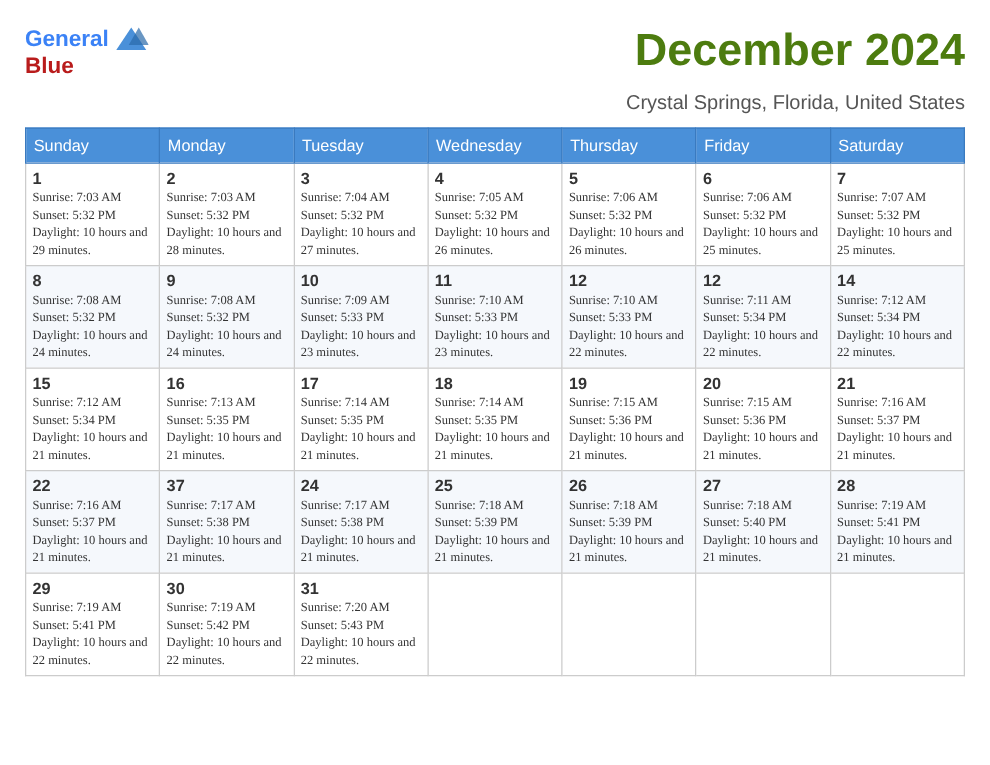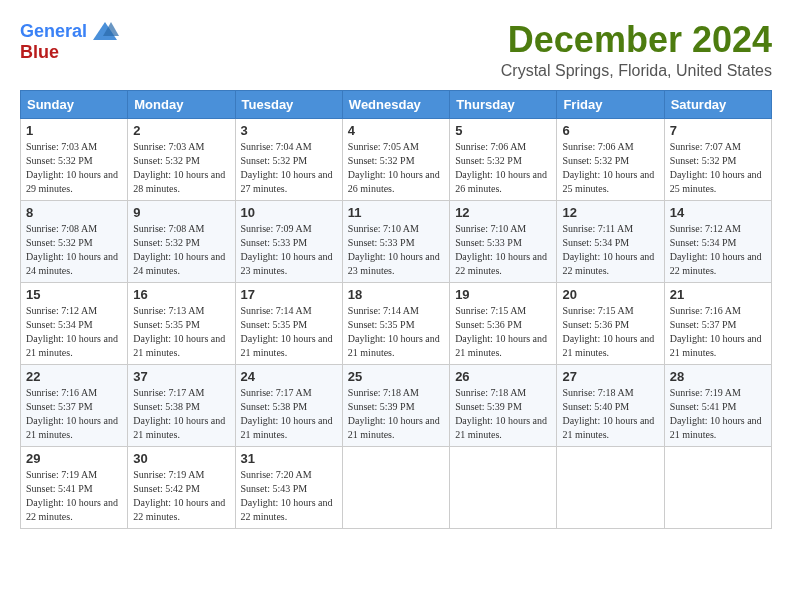--- a/index.html
+++ b/index.html
@@ -31,34 +31,34 @@
     }
     .month-title {
       font-size: 36px;
       font-weight: bold;
       color: #4d7c0f;
       line-height: 1.1;
     }
     .location-title {
       font-size: 16px;
       color: #555;
-      margin-top: 2px;
+      margin-top: 14px;
     }
     .calendar {
       width: 100%;
       border-collapse: collapse;
       font-size: 11px;
     }
     .calendar th {
       background: #4a90d9;
       color: #fff;
       text-align: left;
       padding: 6px 6px;
       font-size: 13px;
-      font-weight: bold;
+      font-weight: normal;
       border: 1px solid #3a7abf;
     }
     .calendar td {
       border: 1px solid #ccc;
       vertical-align: top;
       padding: 4px 5px;
       width: calc(100% / 7);
       min-height: 80px;
       background: #fff;
     }

